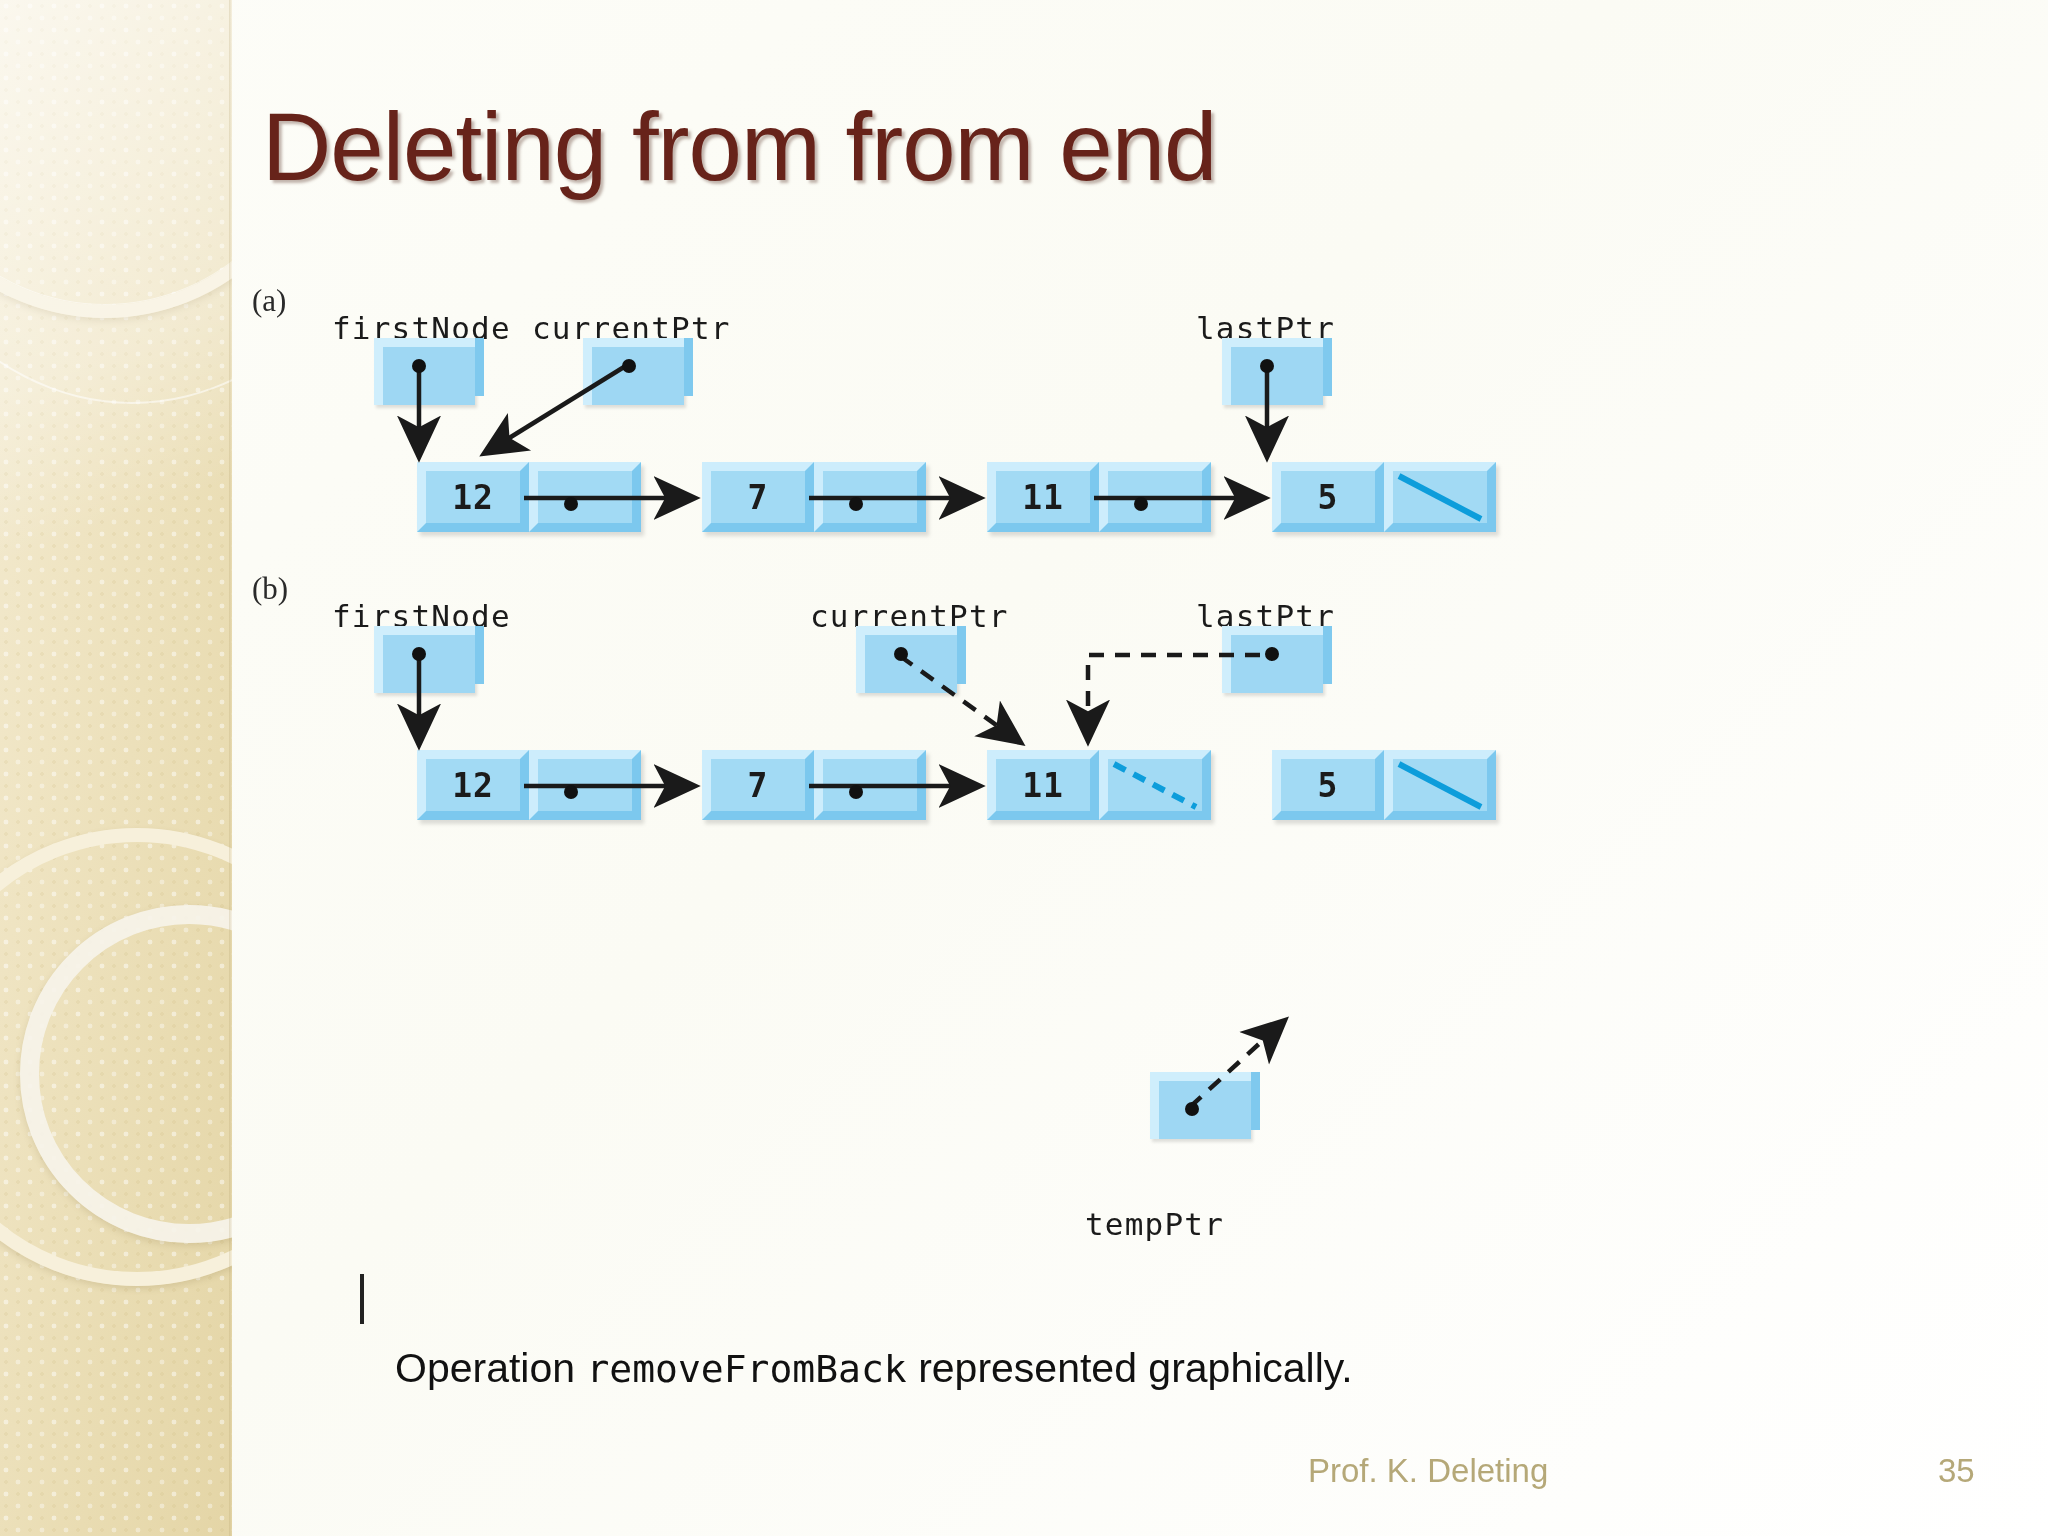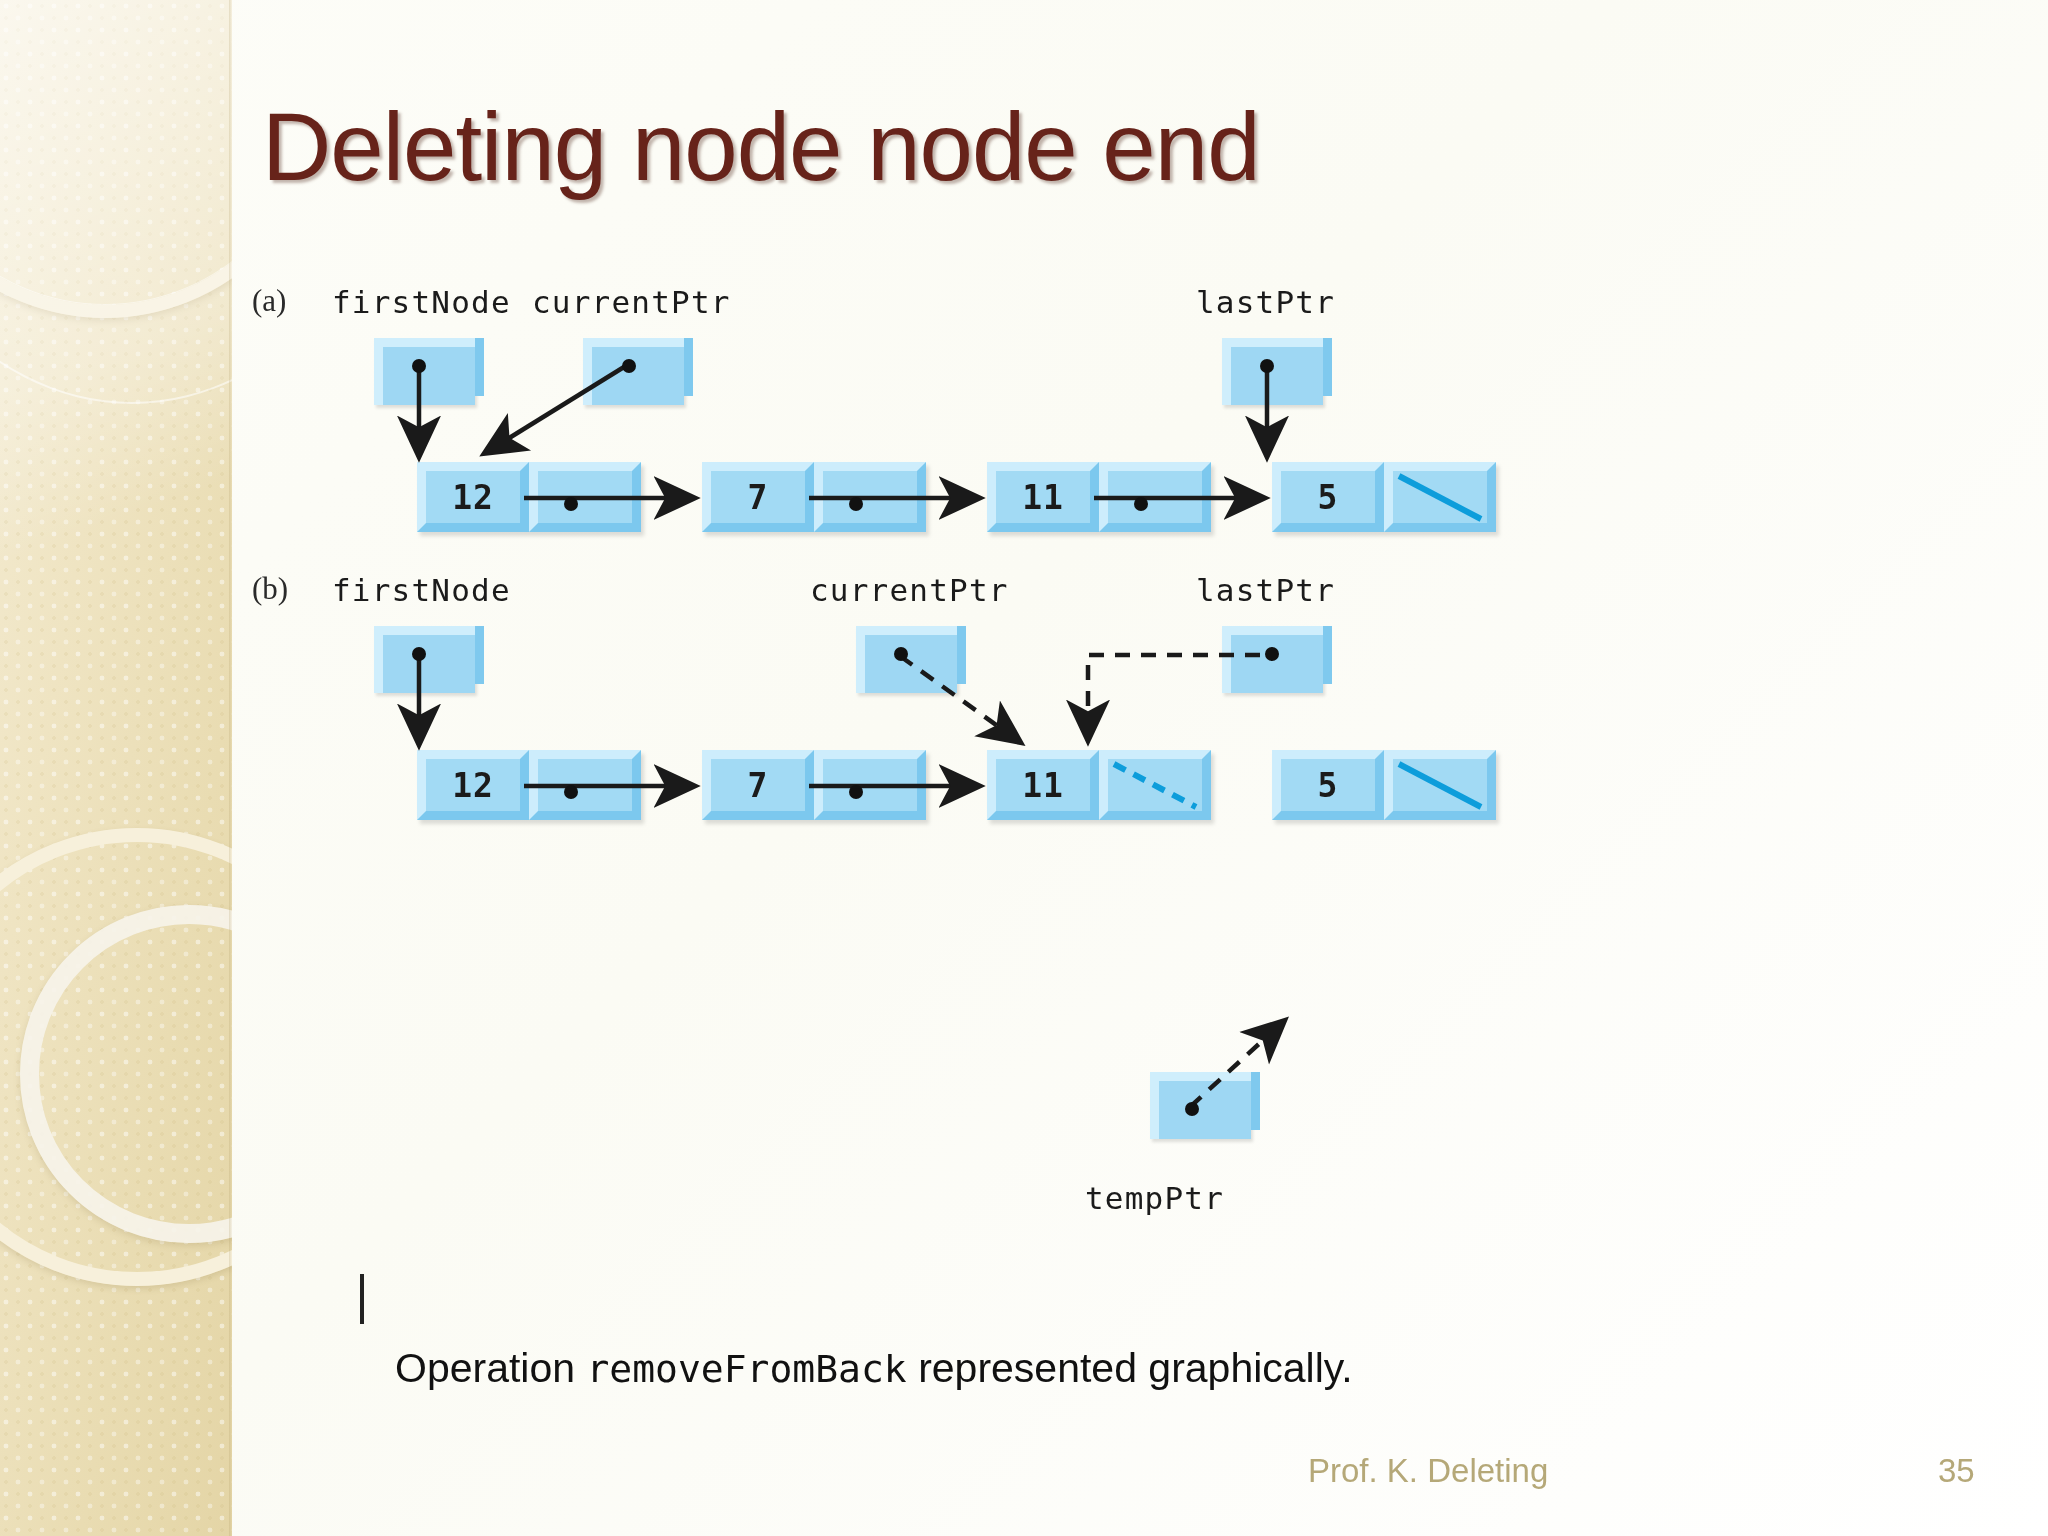--- a/index.html
+++ b/index.html
@@ -31,21 +31,21 @@
 
   
   .title{position:absolute;left:262px;top:96px;font-size:96px;line-height:1.06;color:#67231a;
          font-family:"Liberation Sans",sans-serif;font-weight:400;letter-spacing:-1px;
          text-shadow:3px 3px 3px rgba(120,90,80,.45);white-space:nowrap;}
 
   
   .figure{position:absolute;left:232px;top:246px;width:1790px;height:1100px;}
 
   .mono{font-family:"DejaVu Sans Mono","Liberation Mono",monospace;color:#1b1b1b;}
-  .lbl{position:absolute;font-size:31px;letter-spacing:1.2px;white-space:nowrap;}
+  .lbl{position:absolute;font-size:31px;letter-spacing:1.2px;white-space:nowrap;margin-top:26px;}
   .rowlbl{position:absolute;font-size:31px;font-family:"Liberation Serif",serif;color:#2a2a2a;}
 
   
   .pbox{position:absolute;width:92px;height:58px;background:#a7dcf5;
         border-top:9px solid #cfeefc;border-left:9px solid #cfeefc;
         box-shadow:2px 3px 3px rgba(0,0,0,.12);}
   .pbox .face{position:absolute;inset:0;background:#9ed7f3;}
   .pbox::after{content:"";position:absolute;right:-9px;top:-9px;width:9px;height:100%;
         background:#7fc9ee;}
   .dot{position:absolute;width:14px;height:14px;border-radius:50%;background:#111;z-index:5;}
@@ -81,21 +81,21 @@
   <div class="sidebar">
     <div class="sidebar-tex"></div>
     <div class="ring ring-b"></div>
     <div class="ring ring-a"></div>
     <div class="sb-wash"></div>
     <div class="ring ring-d"></div>
     <div class="ring ring-c"></div>
     <div class="sb-edge"></div>
   </div>
 
-  <div class="title">Deleting node node end</div>
+  <div class="title">Deleting from from end</div>
 
   <div class="figure">
 
     <div class="rowlbl" style="left:20px;top:37px;">(a)</div>
     <div class="lbl mono" style="left:100px;top:38px;">firstNode</div>
     <div class="lbl mono" style="left:300px;top:38px;">currentPtr</div>
     <div class="lbl mono" style="left:964px;top:38px;">lastPtr</div>
 
     <div class="pbox" style="left:142px;top:92px;">
         <span class="face"></span>

